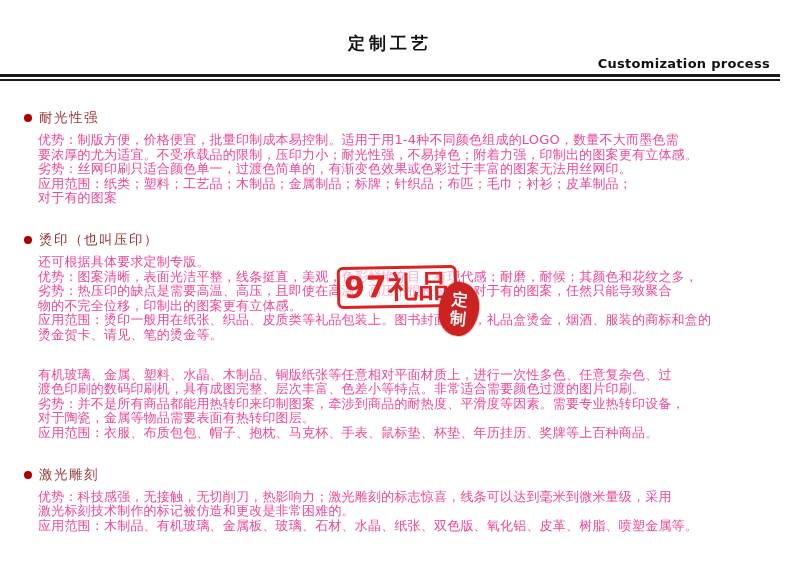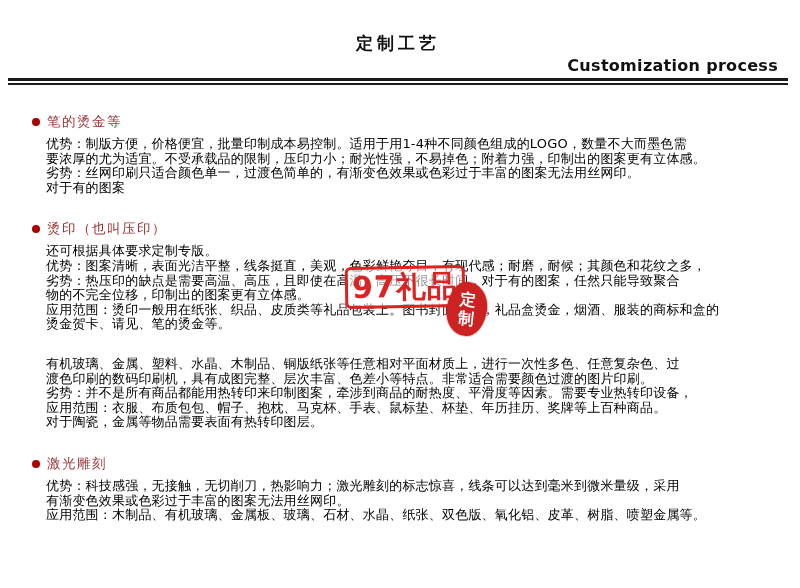--- a/index.html
+++ b/index.html
@@ -2,49 +2,49 @@
 <html><head>
 <meta charset="utf-8">
 <style>
   * { margin: 0; padding: 0; box-sizing: border-box; }
   html, body { background: #ffffff; }
   body {
     width: 800px; height: 588px;
     font-family: "DejaVu Sans", sans-serif;
     position: relative; overflow: hidden;
   }
-  .page { position: relative; width: 780px; height: 588px; background: #fff; margin-left: 8px; }
+  .page { position: relative; width: 780px; height: 588px; background: #fff; }
 
   
   .hdr { padding-top: 32px; }
   .hdr-title {
     text-align: center; font-size: 17px; font-weight: bold;
     letter-spacing: 4px; color: #111;
   }
   .hdr-sub {
-    text-align: right; font-size: 16px; font-weight: bold;
+    text-align: right; font-size: 13px; font-weight: bold;
     color: #111; padding-right: 10px; margin-top: 1px; letter-spacing: 0.3px;
   }
   .rule { margin-top: 3px; }
   .rule-top { height: 3px; background: #1a1a1a; }
   .rule-bot { height: 2px; background: #1a1a1a; margin-top: 2px; }
 
   
   main { padding: 0 14px 0 24px; }
   .section { margin-top: 25px; }
   .section:first-child { margin-top: 28px; }
   .sec-heading { display: flex; align-items: center; gap: 7px; }
   .bullet {
     width: 8px; height: 8px; border-radius: 50%;
     background: #aa0000; display: inline-block; flex: 0 0 8px;
   }
   .sec-title { color: #993333; font-size: 13.5px; letter-spacing: 1.5px; }
   .sec-body { margin-left: 14px; margin-top: 6px; }
   .body-line {
-    color: #000000; font-size: 13px; line-height: 14.6px;
+    color: #ec4899; font-size: 13px; line-height: 14.6px;
     letter-spacing: 0.2px; white-space: nowrap;
   }
 
   
   .watermark { position: absolute; left: 337px; top: 266px; width: 150px; height: 80px; }
   .wm-box {
     display: inline-block;
     border: 3px solid #dd2222; border-radius: 6px;
     background: rgba(255,255,255,0.55);
     color: #dd2222; font-size: 30px; font-weight: bold;
@@ -73,26 +73,27 @@
     <div class="rule">
       <div class="rule-top"></div>
       <div class="rule-bot"></div>
     </div>
   </header>
 
   <main id="sections">
       <section class="section">
         <div class="sec-heading">
           <span class="bullet"></span>
-          <span class="sec-title">笔的烫金等</span>
+          <span class="sec-title">耐光性强</span>
         </div>
         <div class="sec-body">
           <div class="body-line">优势：制版方便，价格便宜，批量印制成本易控制。适用于用1-4种不同颜色组成的LOGO，数量不大而墨色需</div>
           <div class="body-line">要浓厚的尤为适宜。不受承载品的限制，压印力小；耐光性强，不易掉色；附着力强，印制出的图案更有立体感。</div>
           <div class="body-line">劣势：丝网印刷只适合颜色单一，过渡色简单的，有渐变色效果或色彩过于丰富的图案无法用丝网印。</div>
+          <div class="body-line">应用范围：纸类；塑料；工艺品；木制品；金属制品；标牌；针织品；布匹；毛巾；衬衫；皮革制品；</div>
           <div class="body-line">对于有的图案</div>
         </div>
       </section>
       <section class="section">
         <div class="sec-heading">
           <span class="bullet"></span>
           <span class="sec-title">烫印（也叫压印）</span>
         </div>
         <div class="sec-body">
           <div class="body-line">还可根据具体要求定制专版。</div>
@@ -101,32 +102,32 @@
           <div class="body-line">物的不完全位移，印制出的图案更有立体感。</div>
           <div class="body-line">应用范围：烫印一般用在纸张、织品、皮质类等礼品包装上。图书封面烫金，礼品盒烫金，烟酒、服装的商标和盒的</div>
           <div class="body-line">烫金贺卡、请见、笔的烫金等。</div>
         </div>
       </section>
       <section class="section">
         <div class="sec-body">
           <div class="body-line">有机玻璃、金属、塑料、水晶、木制品、铜版纸张等任意相对平面材质上，进行一次性多色、任意复杂色、过</div>
           <div class="body-line">渡色印刷的数码印刷机，具有成图完整、层次丰富、色差小等特点。非常适合需要颜色过渡的图片印刷。</div>
           <div class="body-line">劣势：并不是所有商品都能用热转印来印制图案，牵涉到商品的耐热度、平滑度等因素。需要专业热转印设备，</div>
+          <div class="body-line">对于陶瓷，金属等物品需要表面有热转印图层。</div>
           <div class="body-line">应用范围：衣服、布质包包、帽子、抱枕、马克杯、手表、鼠标垫、杯垫、年历挂历、奖牌等上百种商品。</div>
-          <div class="body-line">对于陶瓷，金属等物品需要表面有热转印图层。</div>
         </div>
       </section>
       <section class="section">
         <div class="sec-heading">
           <span class="bullet"></span>
           <span class="sec-title">激光雕刻</span>
         </div>
         <div class="sec-body">
           <div class="body-line">优势：科技感强，无接触，无切削刀，热影响力；激光雕刻的标志惊喜，线条可以达到毫米到微米量级，采用</div>
-          <div class="body-line">有渐变色效果或色彩过于丰富的图案无法用丝网印。</div>
+          <div class="body-line">激光标刻技术制作的标记被仿造和更改是非常困难的。</div>
           <div class="body-line">应用范围：木制品、有机玻璃、金属板、玻璃、石材、水晶、纸张、双色版、氧化铝、皮革、树脂、喷塑金属等。</div>
         </div>
       </section>
     </main>
 
   <div class="watermark">
     <div class="wm-box">97礼品</div>
     <div class="wm-stamp">
       <span>定</span>
       <span>制</span>

